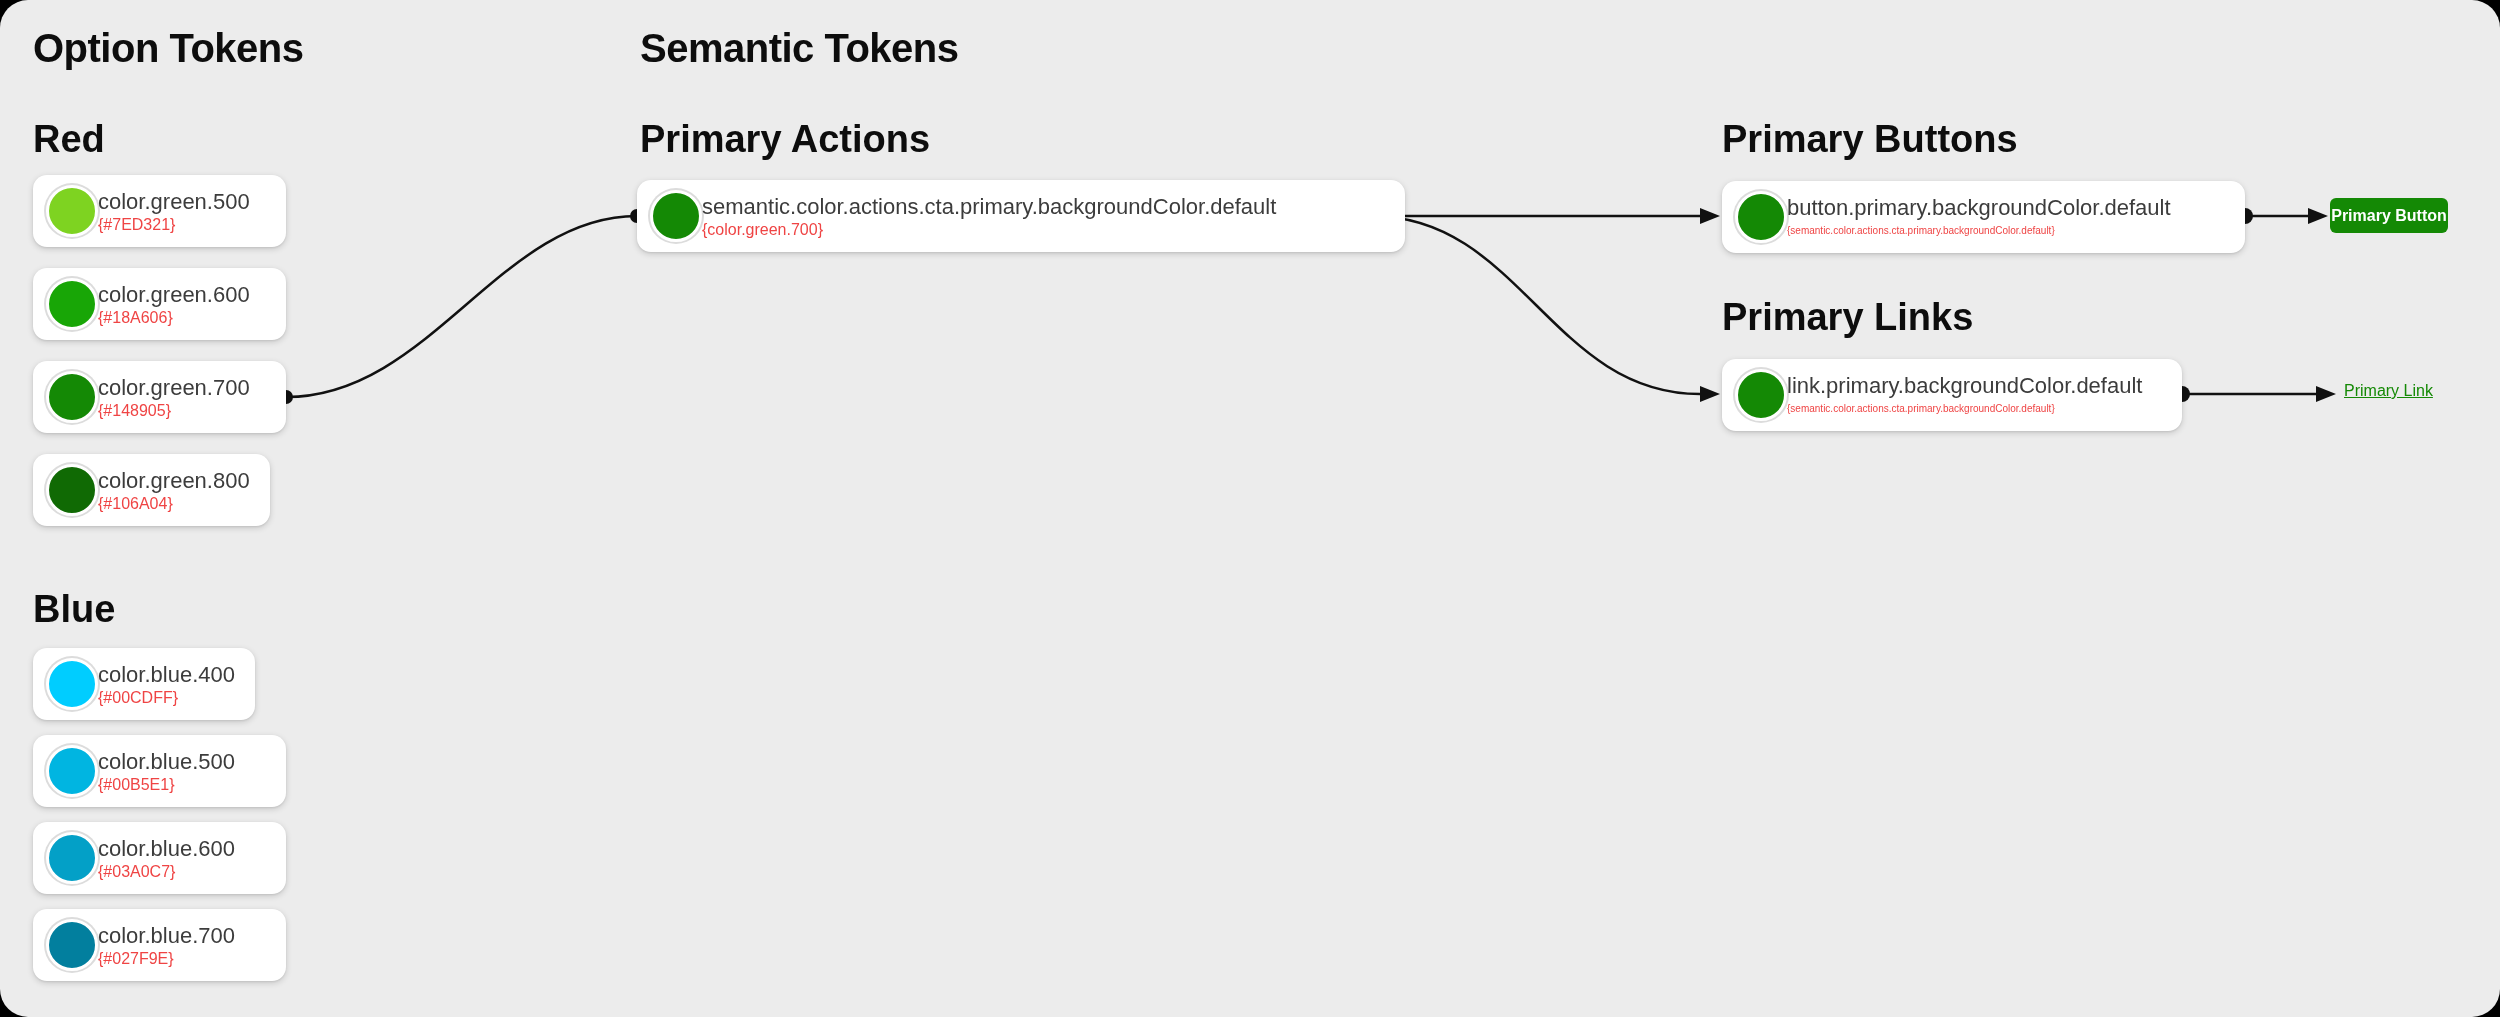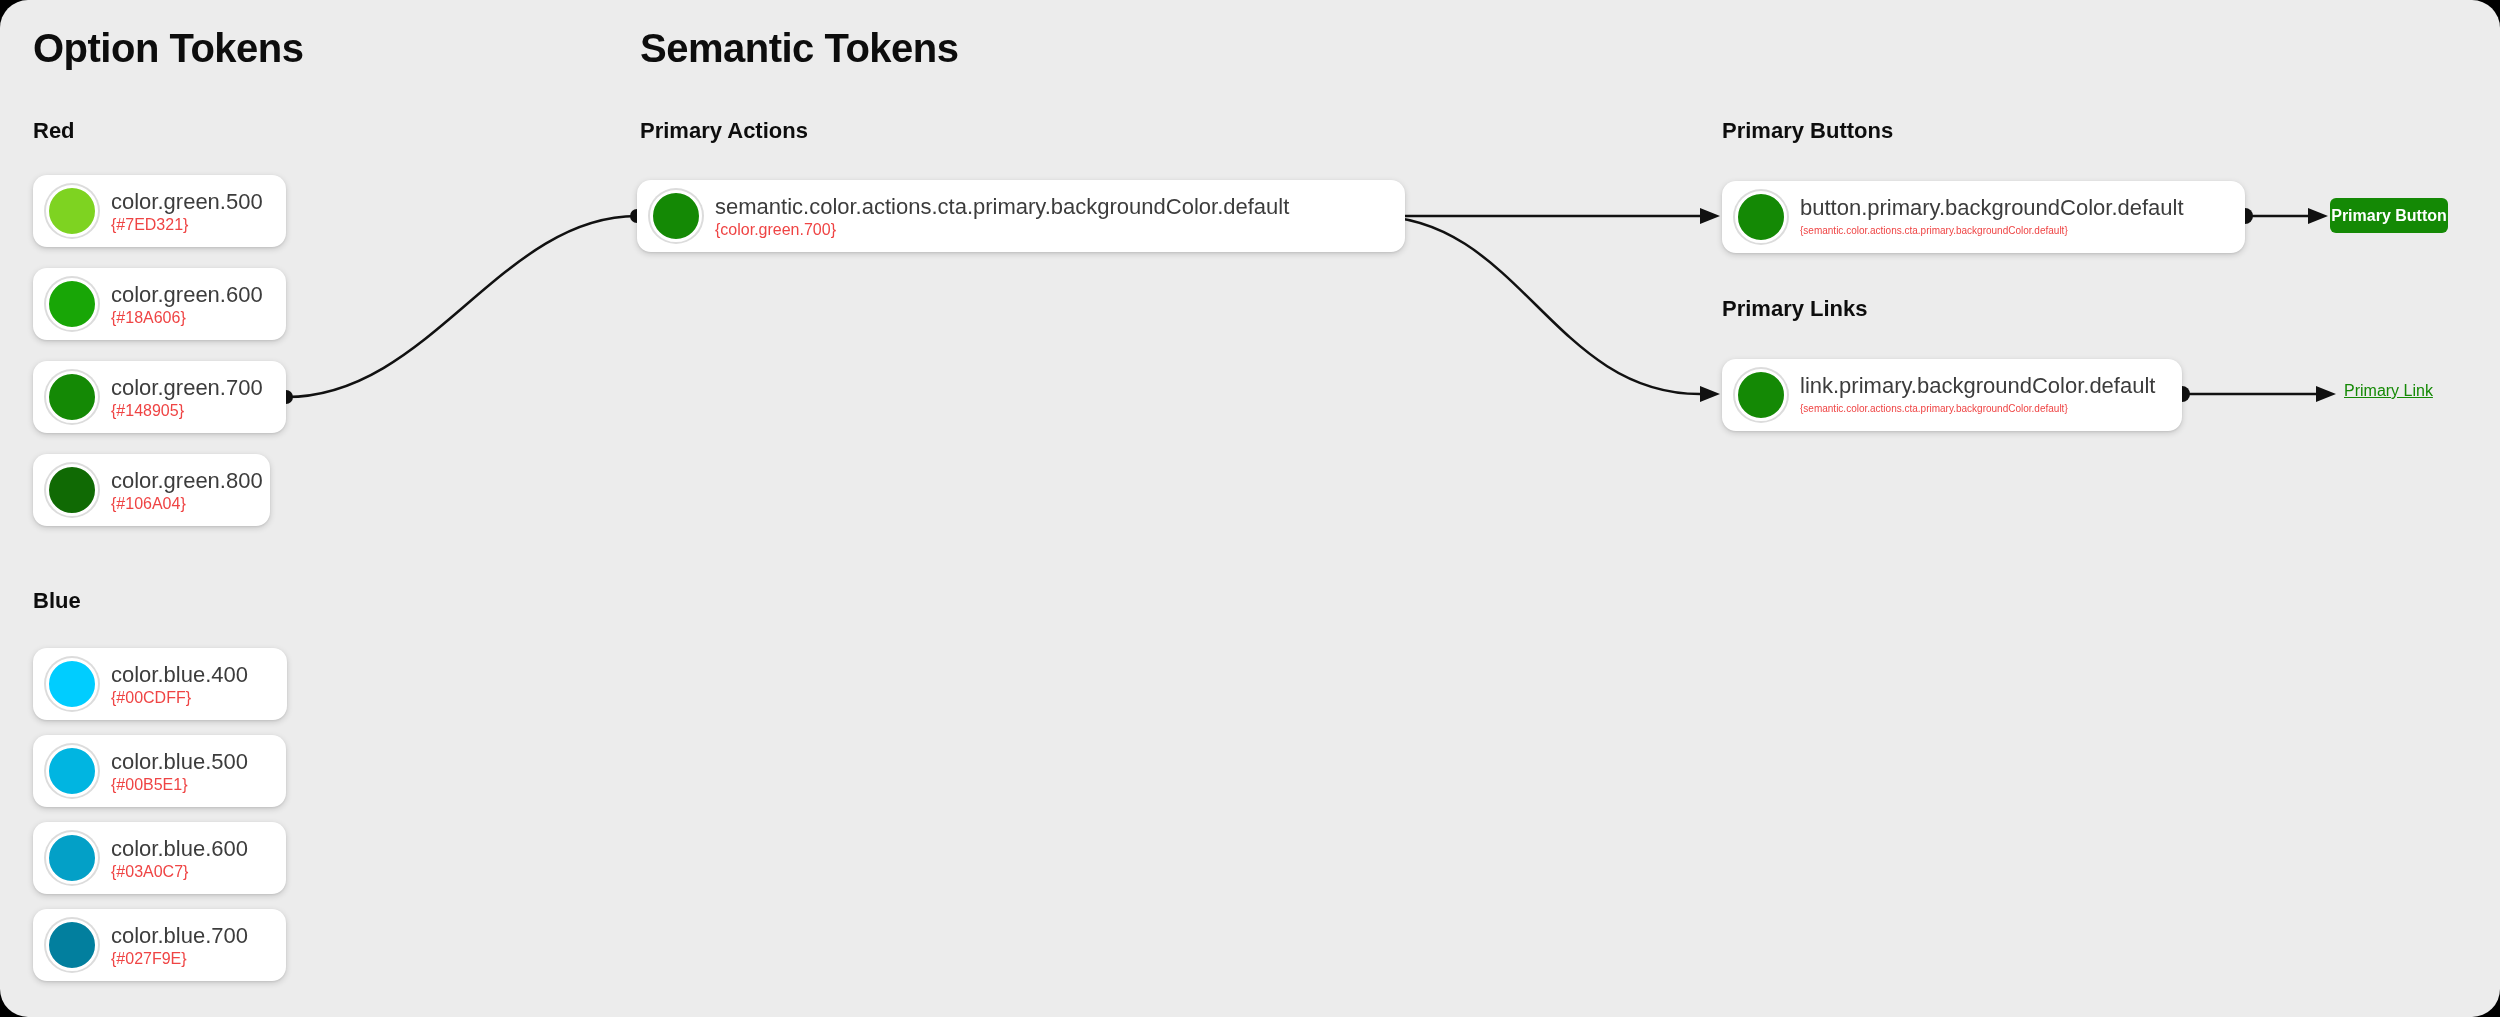--- a/index.html
+++ b/index.html
@@ -6,34 +6,34 @@
   body{font-family:"Liberation Sans","DejaVu Sans",sans-serif;}
   .canvas{
     position:relative;width:2500px;height:1017px;
     background:#ECECEC;border-radius:28px;overflow:hidden;
   }
   .col-title{
     position:absolute;font-size:40px;font-weight:800;color:#0d0d0d;
     letter-spacing:-0.5px;white-space:nowrap;
   }
   .sec-title{
-    position:absolute;font-size:22px;font-weight:700;color:#0d0d0d;
+    position:absolute;font-size:38px;font-weight:700;color:#0d0d0d;
     white-space:nowrap;
   }
   .card{
     position:absolute;height:72px;background:#fff;border-radius:14px;
     box-shadow:0 2px 6px rgba(0,0,0,.16), 0 1px 2px rgba(0,0,0,.08);
     display:flex;align-items:center;padding-left:13px;box-sizing:border-box;
   }
   .swatch{
     width:46px;height:46px;border-radius:50%;flex:0 0 auto;
     border:3px solid #fff;box-shadow:0 0 0 2px #dcdcdc;
     background:#ccc;
   }
-  .tt{margin-left:13px;display:flex;flex-direction:column;justify-content:center;}
+  .tt{display:flex;flex-direction:column;justify-content:center;}
   .t1{font-size:22px;color:#3c3c3c;line-height:26px;white-space:nowrap;}
   .t2{font-size:16px;color:#ef4444;line-height:19px;white-space:nowrap;}
   .t2.sm{font-size:10px;}
   .wires{position:absolute;left:0;top:0;pointer-events:none;}
   .example-button{
     position:absolute;left:2330px;top:198px;width:118px;height:35px;
     border:none;border-radius:6px;color:#fff;font-size:16px;font-weight:700;
     font-family:"Liberation Sans","DejaVu Sans",sans-serif;
     display:flex;align-items:center;justify-content:center;cursor:pointer;
     white-space:nowrap;
@@ -101,21 +101,21 @@
       </div>
   </div>
   <div class="card" style="left:33px;top:454px;width:237px">
     <span class="swatch" style="background-color: rgb(16, 106, 4);"></span>
     <div class="tt">
         <div class="t1">color.green.800</div>
                     <div class="t2">{#106A04}</div>
       </div>
   </div>
 
-  <div class="card" style="left:33px;top:648px;width:254px">
+  <div class="card" style="left:33px;top:648px;width:222px">
     <span class="swatch" style="background-color: rgb(0, 205, 255);"></span>
     <div class="tt">
         <div class="t1">color.blue.400</div>
                     <div class="t2">{#00CDFF}</div>
       </div>
   </div>
   <div class="card" style="left:33px;top:735px;width:253px">
     <span class="swatch" style="background-color: rgb(0, 181, 225);"></span>
     <div class="tt">
         <div class="t1">color.blue.500</div>

